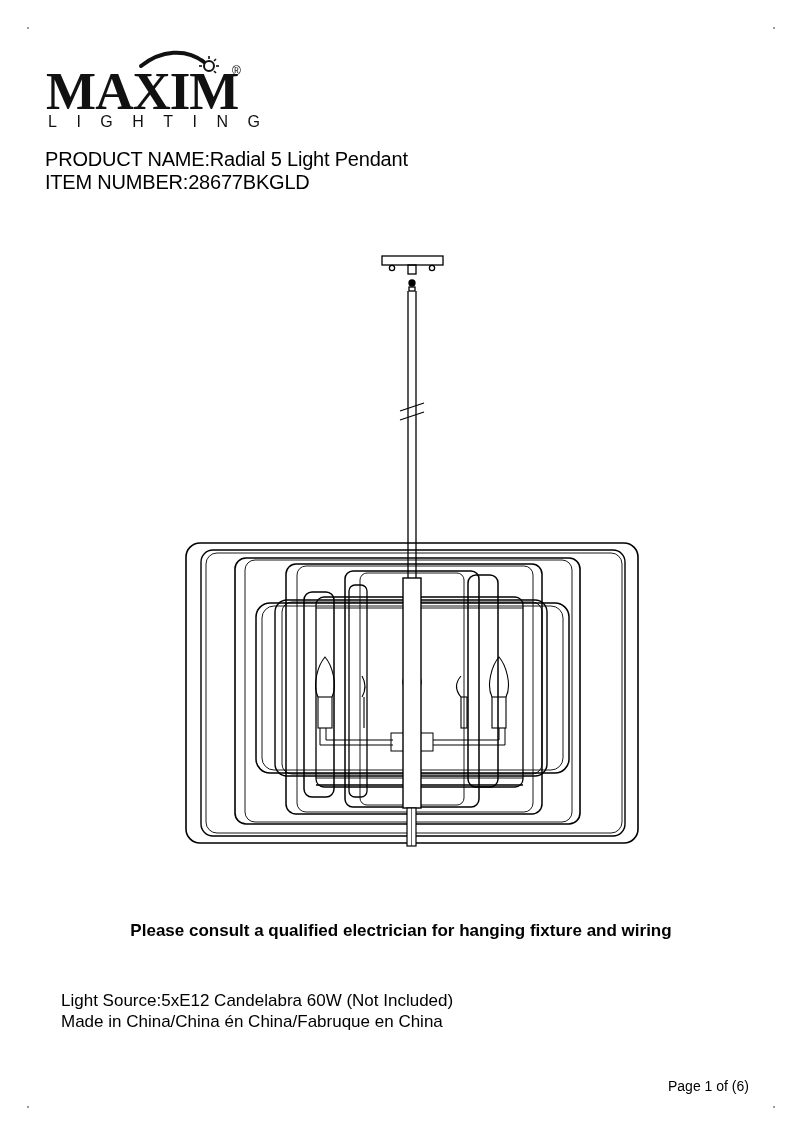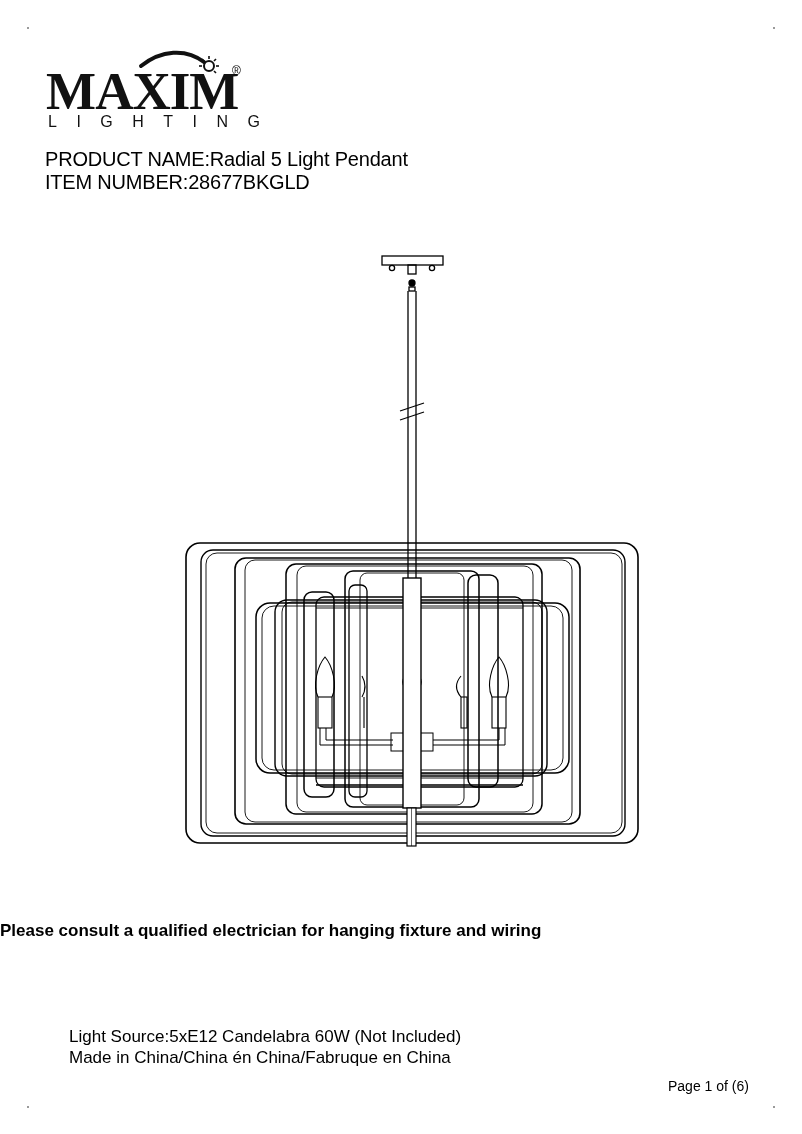--- a/index.html
+++ b/index.html
@@ -5,22 +5,22 @@
     html, body { margin: 0; padding: 0; background: #ffffff; }
     body { width: 802px; height: 1134px; position: relative; overflow: hidden; font-family: "Liberation Sans", sans-serif; color: #000; }
     .abs { position: absolute; }
     .corner-dot { position: absolute; width: 2px; height: 2px; background: #9a9a9a; }
     .logo { left: 46px; top: 44px; width: 205px; height: 85px; }
     .logo-word { position: absolute; left: 2px; top: 22px; font-family: "Liberation Serif", serif; font-weight: bold; font-size: 52px; letter-spacing: -1px; line-height: 1; color: #111; transform: scaleX(1.02); }
     .logo-reg { position: absolute; left: 186px; top: 21px; font-size: 12px; line-height: 1; }
     .logo-sub { position: absolute; left: 2px; top: 70px; font-size: 16px; letter-spacing: 19.5px; line-height: 1; color: #111; }
     .logo-swoosh { position: absolute; left: 0; top: 0; }
     .prod-line { left: 45px; font-size: 20px; line-height: 20px; white-space: nowrap; letter-spacing: -0.2px; }
-    .warning { left: 0; width: 802px; top: 920px; font-weight: bold; font-size: 17px; line-height: 22px; }
-    .spec { left: 69px; font-size: 17px; line-height: 21px; white-space: nowrap; margin-top: 36px; }
+    .warning { left: 0; width: 802px; top: 920px; text-align: center; font-weight: bold; font-size: 17px; line-height: 22px; }
+    .spec { left: 61px; font-size: 17px; line-height: 21px; white-space: nowrap; }
     .page-num { left: 668px; top: 1078px; font-size: 14px; line-height: 16px; }
     .drawing { left: 180px; top: 250px; }
   </style>
 </head>
 <body>
 
 <div class="corner-dot" style="left:27px;top:27px;"></div>
 <div class="corner-dot" style="left:773px;top:27px;"></div>
 <div class="corner-dot" style="left:27px;top:1106px;"></div>
 <div class="corner-dot" style="left:773px;top:1106px;"></div>

